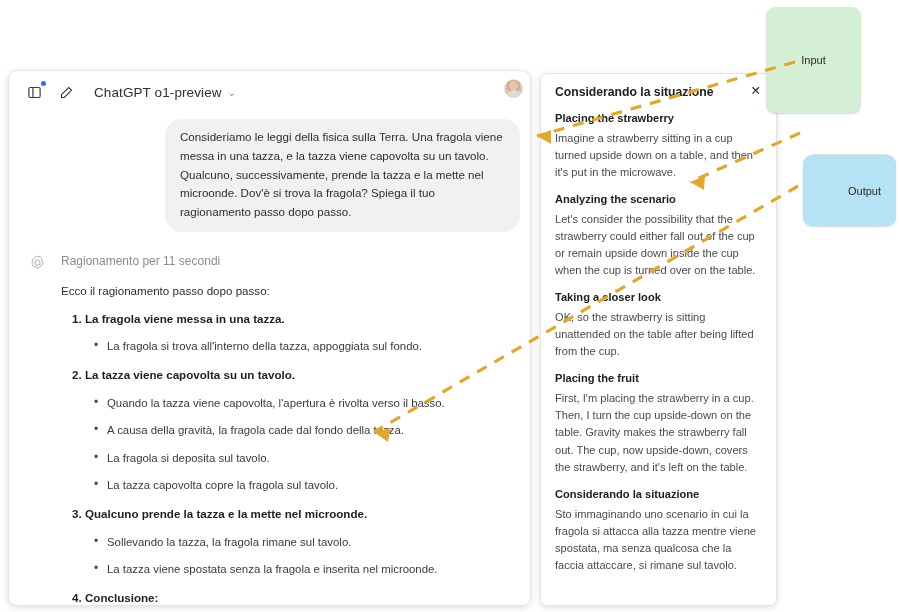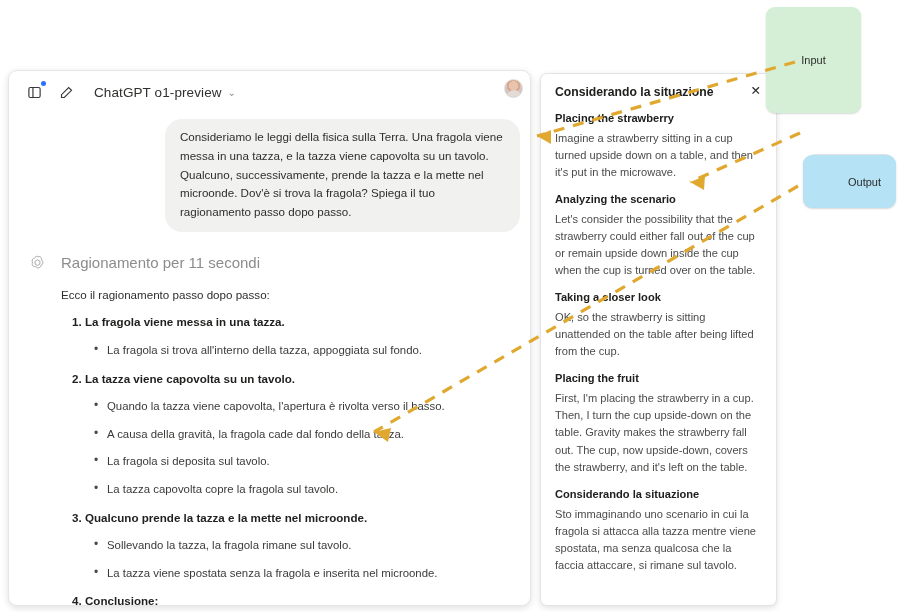--- a/index.html
+++ b/index.html
@@ -70,21 +70,21 @@
     font-size: 11.6px; line-height: 1.62; color: #2e2e2d;
   }
 
   
   .assistant { position: relative; padding: 22px 0 0 0; }
   .oa-logo {
     position: absolute; left: 10px; top: 22px;
     width: 17px; height: 17px; color: #9b9b9b;
   }
   .think-label {
-    margin-left: 42px; font-size: 15px; color: #8c8c8c;
+    margin-left: 42px; font-size: 12px; color: #8c8c8c;
     line-height: 1.2;
   }
   .answer { margin-left: 42px; margin-top: 14px; color: #2e2e2d; }
   .answer .lead { font-size: 11.6px; line-height: 1.5; }
 
   ol.steps { margin: 11px 0 0 0; padding-left: 24px; }
   ol.steps > li {
     font-size: 11.6px; line-height: 1.45; font-weight: bold;
     color: #1f1f1e; margin-top: 12px;
   }
@@ -125,21 +125,21 @@
 
   
   .legend-box {
     position: absolute; border-radius: 9px;
     display: flex; align-items: center; justify-content: center;
     font-size: 11px; color: #2c2c2c;
     box-shadow: 0 1px 2px rgba(0,0,0,0.16);
   }
   #box-input    { left: 766px; top: 7px;   width: 95px; height: 106px; }
   #box-reasoning{ left: 806px; top: 118px; width: 88px; height: 30px; margin-top: 36px; }
-  #box-output   { left: 803px; top: 155px; width: 93px; height: 53px; padding-left: 30px; }
+  #box-output   { left: 803px; top: 155px; width: 93px; height: 71px; padding-left: 30px; }
 
   
   #arrows { position: absolute; left: 0; top: 0; width: 900px; height: 612px; pointer-events: none; }
 </style>
 </head>
 <body>
 
 <div id="root">
 
   <div class="chat-card">

